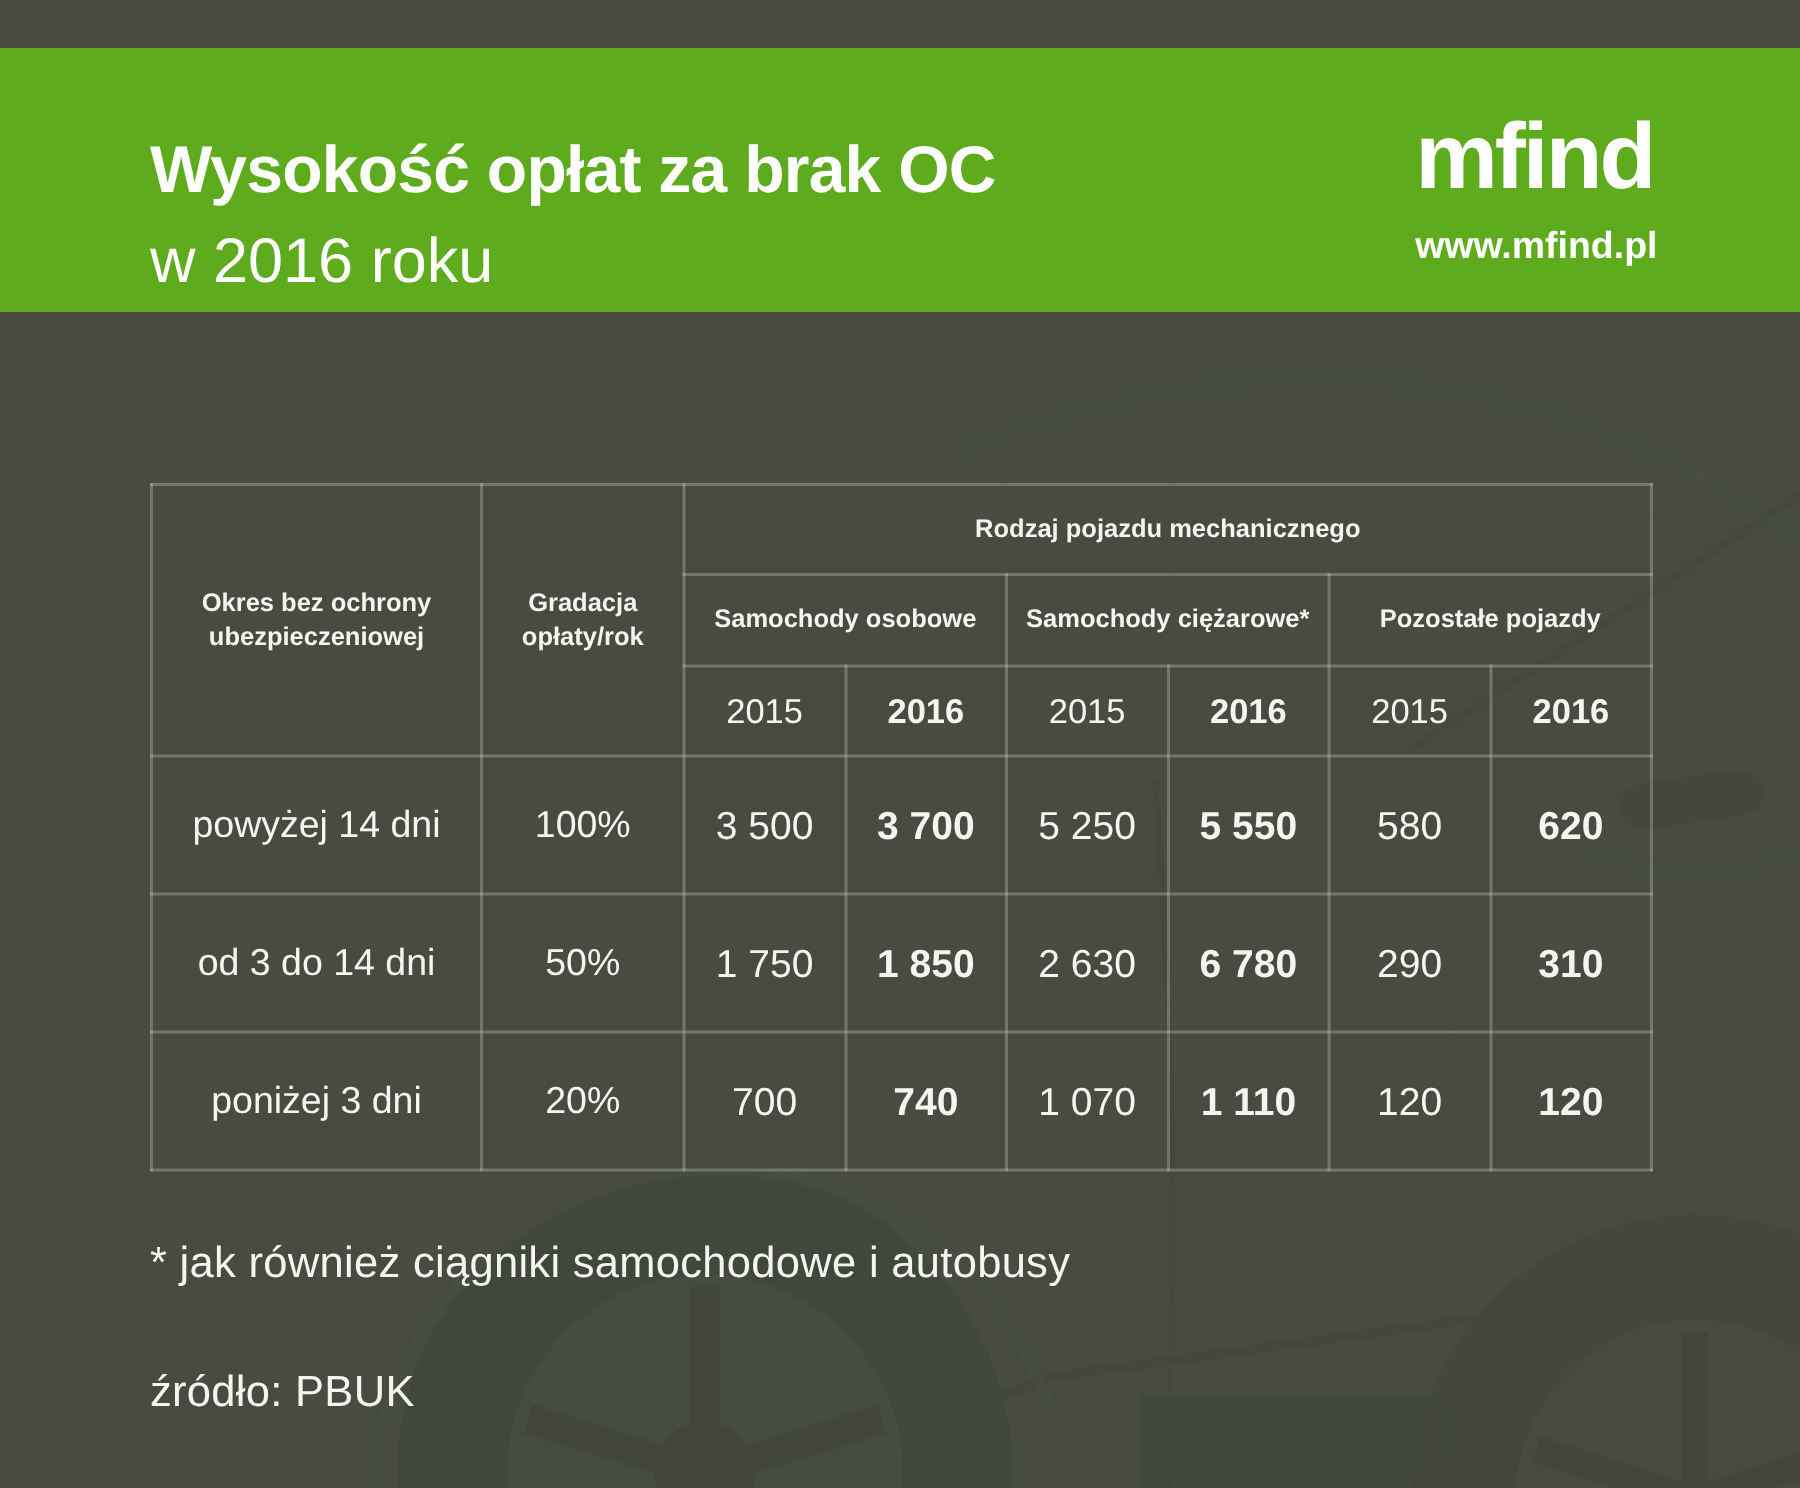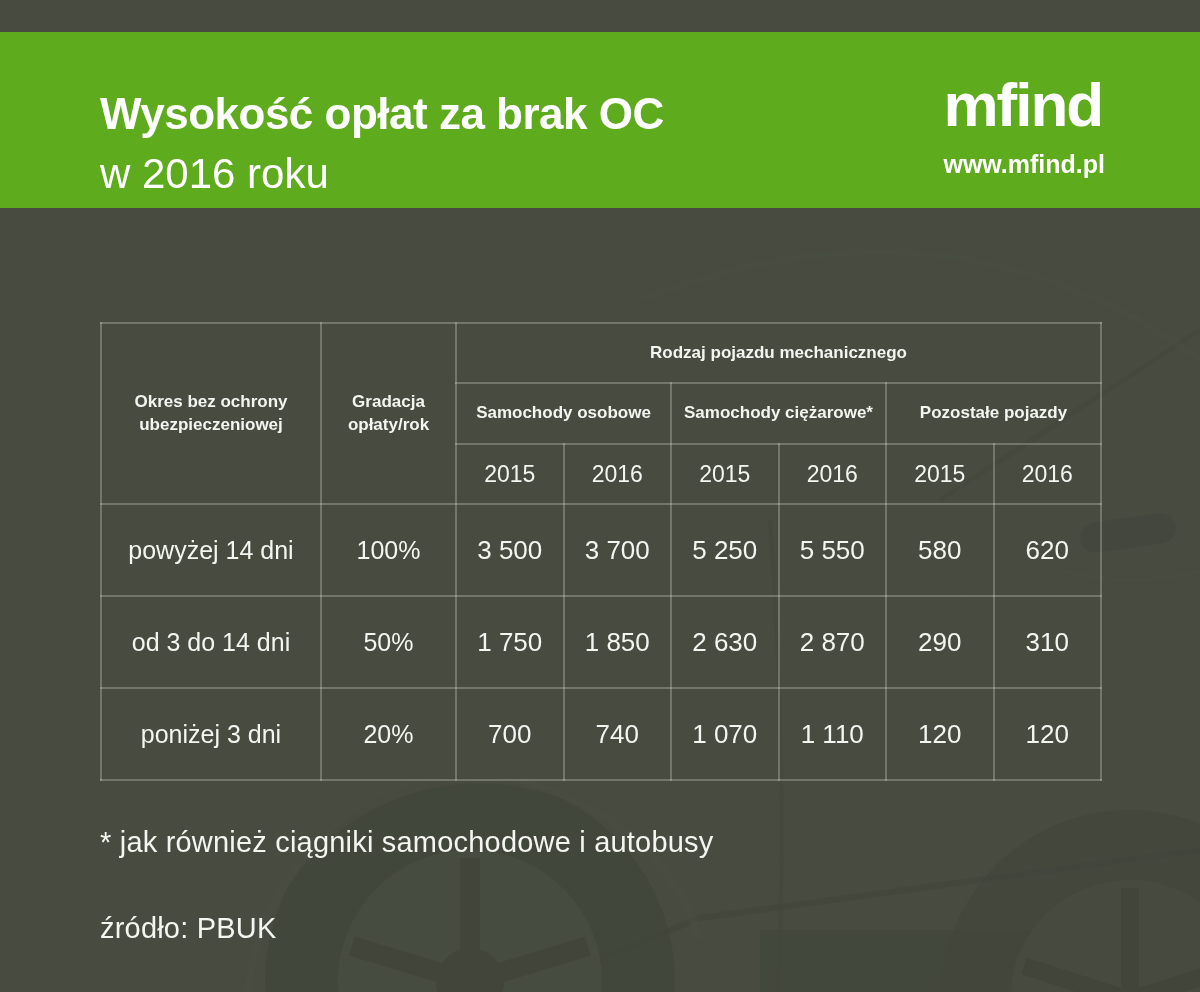--- a/index.html
+++ b/index.html
@@ -50,21 +50,21 @@
   }
   .fees th { font-weight:700; font-size:17px; line-height:1.35; }
   tr.r-top    { height:60px; }
   tr.r-groups { height:61px; }
   tr.r-years  { height:60px; }
   tr.r-years td { font-size:23px; font-weight:400; }
   tr.r-data   { height:92px; }
   tr.r-data td { font-size:26px; font-weight:400; }
   tr.r-data td.c-period { font-size:25px; }
   tr.r-data td.c-grad   { font-size:25px;border-radius:31px; }
-  .fees td.bold { font-weight:400; }
+  .fees td.bold { font-weight:700; }
 
   
   .footnote, .source {
     position:absolute; left:100px; color:#F4F5F0;
     font-size:29px; font-weight:400; letter-spacing:0.2px;
   }
   .footnote { top:586px; }
   .source   { top:672px; }
 </style>
 </head>
@@ -160,21 +160,21 @@
       <td class="bold">5 550</td>
       <td>580</td>
       <td class="bold">620</td>
     </tr>
     <tr class="r-data">
       <td class="c-period">od 3 do 14 dni</td>
       <td class="c-grad">50%</td>
       <td>1 750</td>
       <td class="bold">1 850</td>
       <td>2 630</td>
-      <td class="bold">2 870</td>
+      <td class="bold">6 780</td>
       <td>290</td>
       <td class="bold">310</td>
     </tr>
     <tr class="r-data">
       <td class="c-period">poniżej 3 dni</td>
       <td class="c-grad">20%</td>
       <td>700</td>
       <td class="bold">740</td>
       <td>1 070</td>
       <td class="bold">1 110</td>

